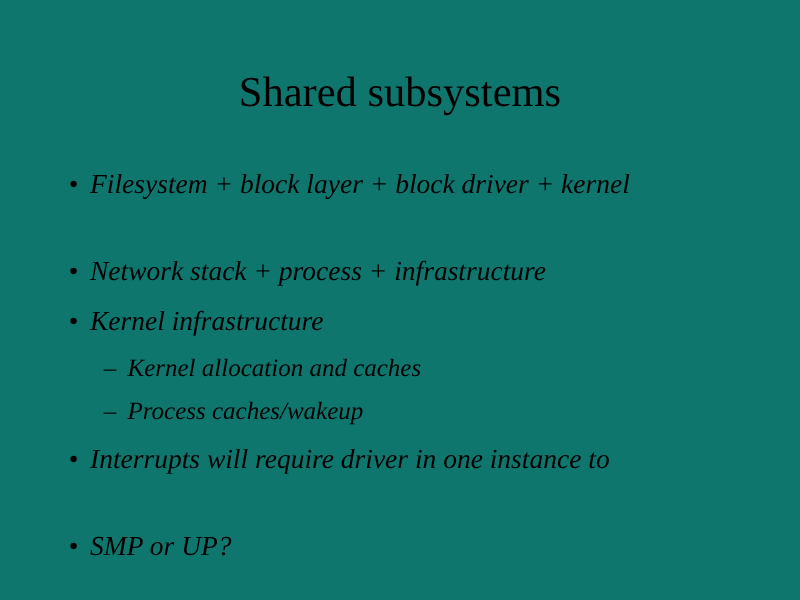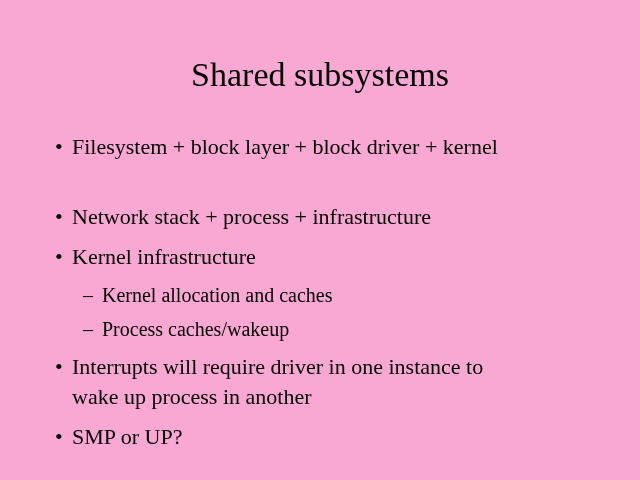--- a/index.html
+++ b/index.html
@@ -8,21 +8,21 @@
   }
   body {
     width: 640px;
     height: 480px;
     background: #ffffff;
   }
   .slide {
     position: relative;
     width: 640px;
     height: 480px;
-    background: #f9a8d4;
+    background: #0f766e;
     color: #000000;
     font-family: "Liberation Serif", "DejaVu Serif", serif;
     overflow: hidden;
   }
   .slide-title {
     position: absolute;
     top: 57px;
     left: 0;
     width: 640px;
     text-align: center;
@@ -45,20 +45,21 @@
     left: 102px;
     font-size: 20px;
     line-height: 26px;
   }
   .bullet.l2 .marker {
     left: -19px;
   }
   .ln {
     display: block;
     white-space: nowrap;
+    font-style: italic;
   }
   .b1 { top: 132px; }
   .b2 { top: 202px; }
   .b3 { top: 242px; }
   .s1 { top: 282px; }
   .s2 { top: 316px; }
   .b4 { top: 352px; }
   .b5 { top: 422px; }
 </style>
 </head>
@@ -89,21 +90,20 @@
   </div>
 
   <div class="bullet l2 s2">
     <span class="marker">–</span>
     <span class="ln">Process caches/wakeup</span>
   </div>
 
   <div class="bullet b4">
     <span class="marker">•</span>
     <span class="ln">Interrupts will require driver in one instance to</span>
-    <span class="ln">wake up process in another</span>
   </div>
 
   <div class="bullet b5">
     <span class="marker">•</span>
     <span class="ln">SMP or UP?</span>
   </div>
 
 </div>
 
 </body></html>

